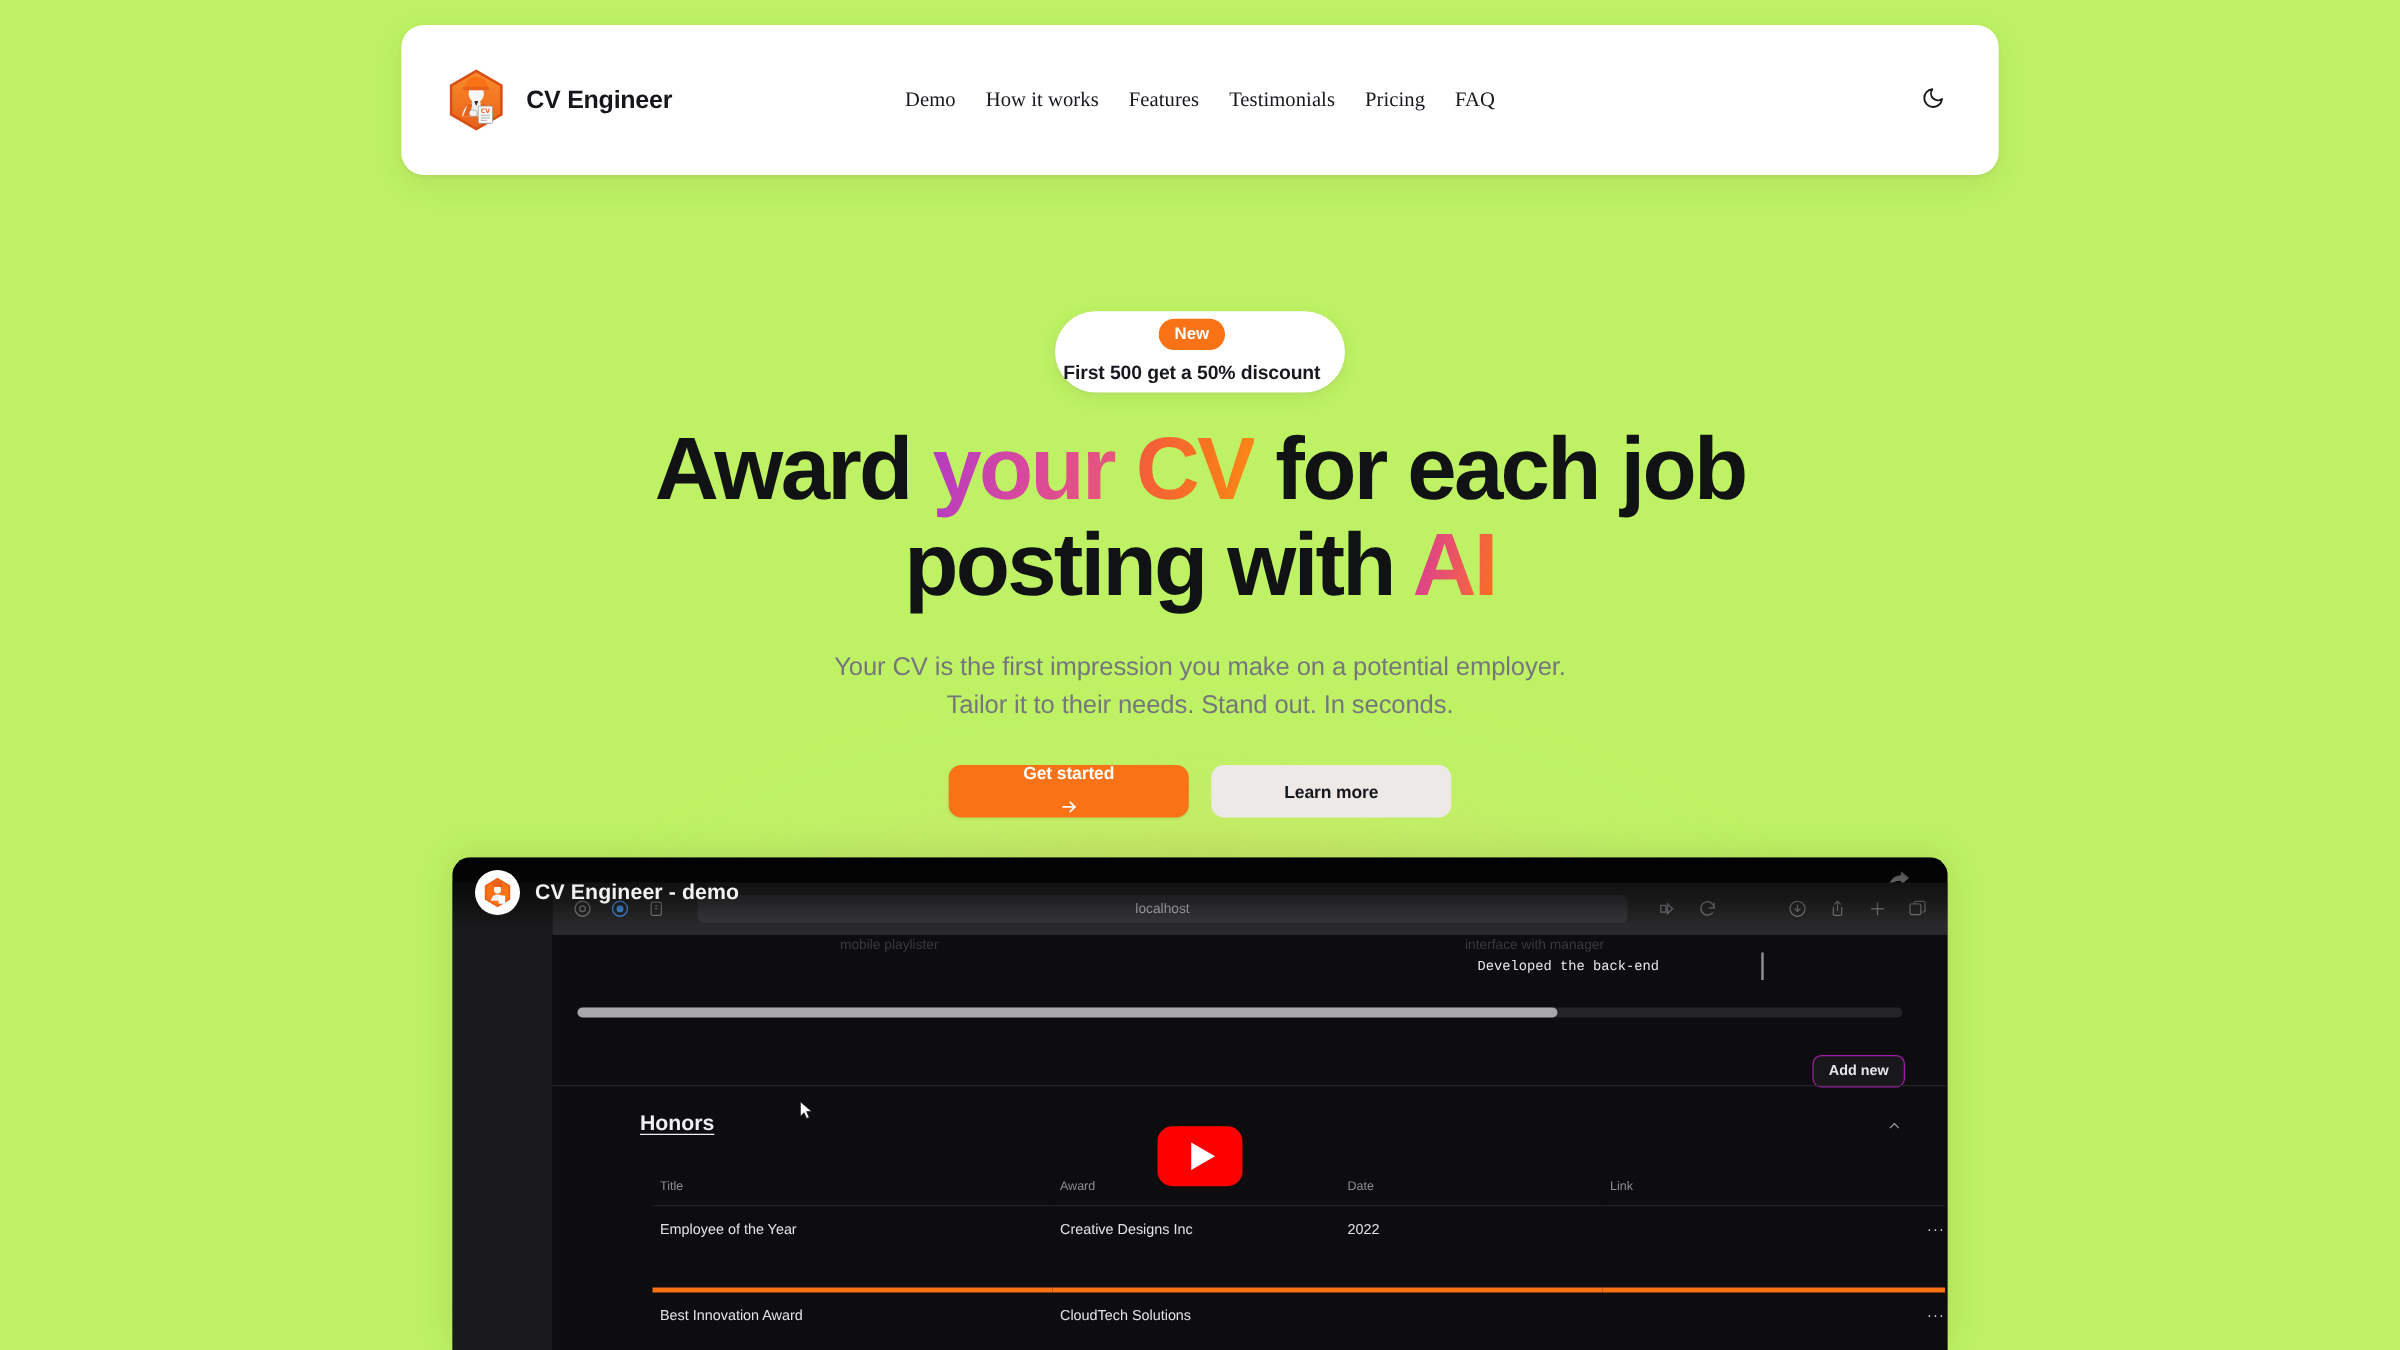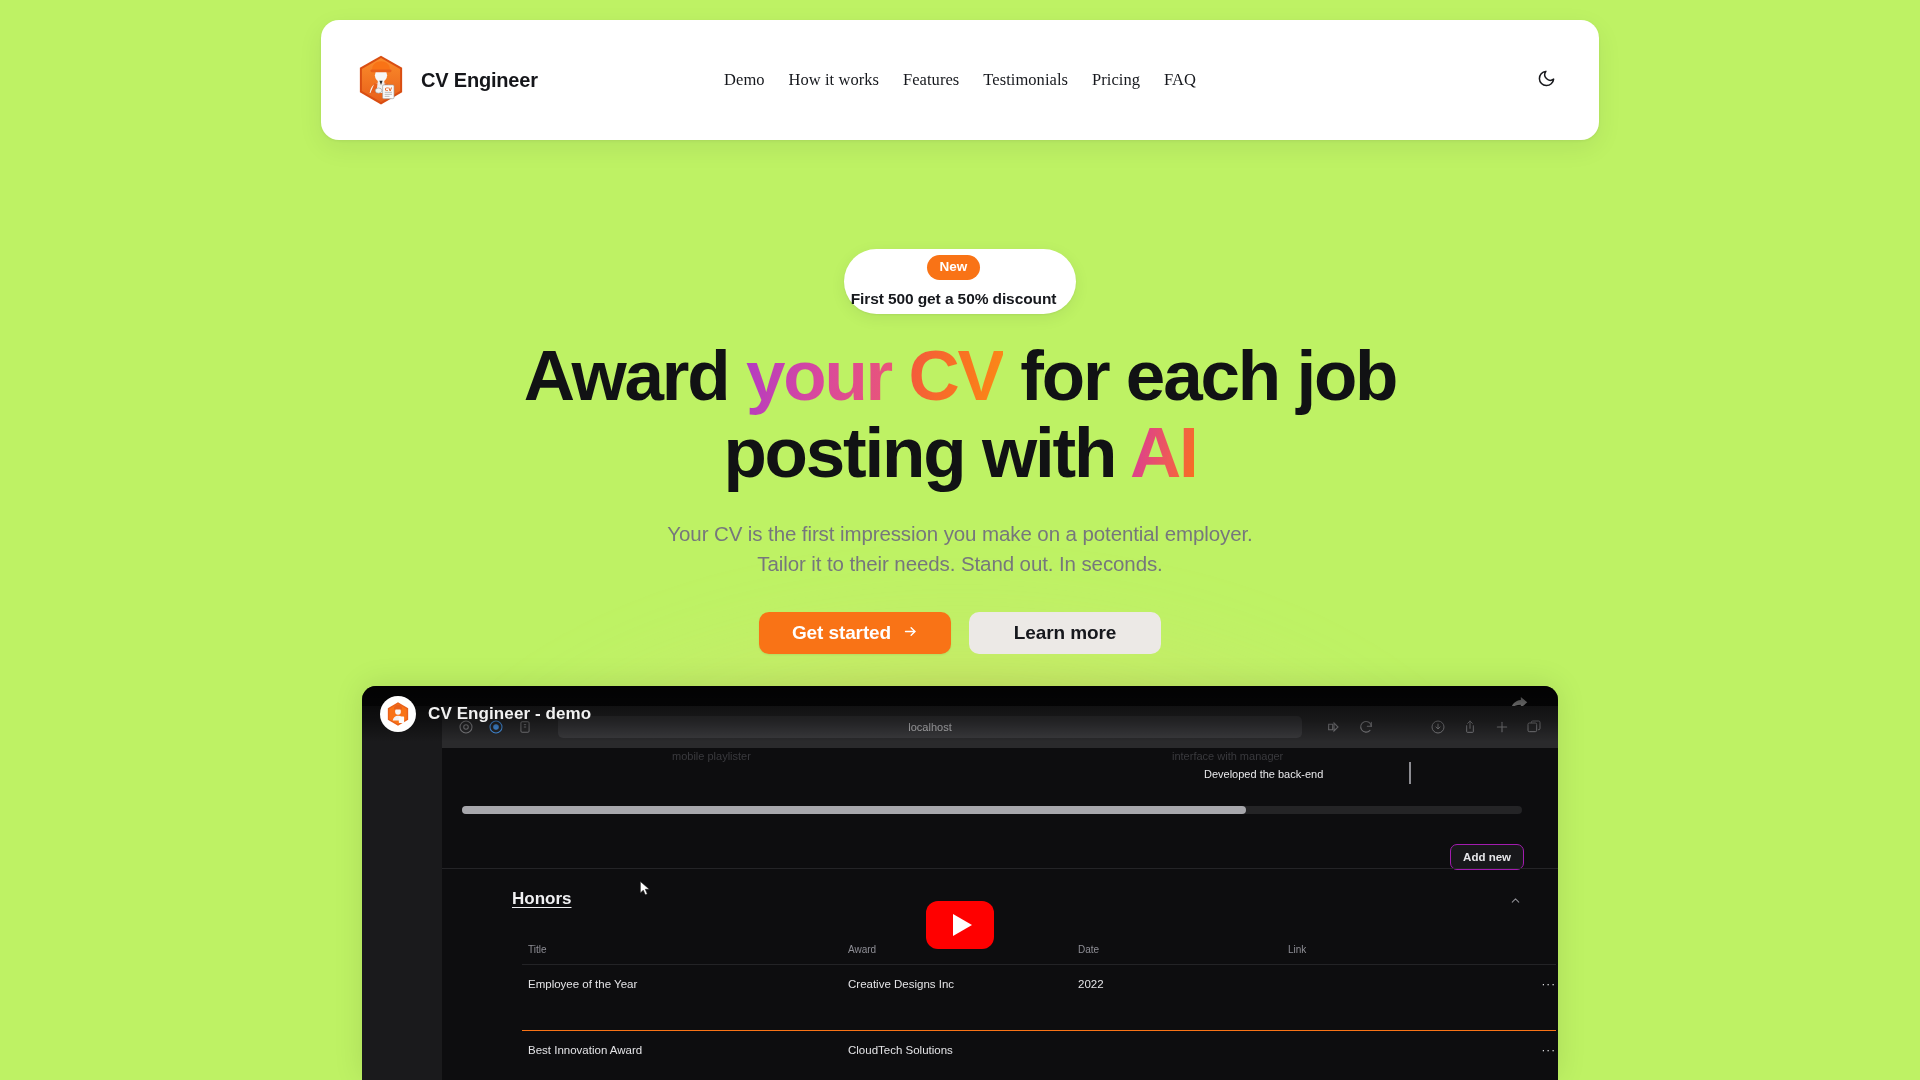--- a/index.html
+++ b/index.html
@@ -105,22 +105,22 @@
     line-height: 1.45;
     color: #76777c;
     font-weight: 400;
     letter-spacing: -0.1px;
   }
 
   .cta-row { margin: 33px auto 0; display:flex; justify-content:center; gap:18px; }
   .btn {
     border:none; cursor:pointer; border-radius: 10px;
     font-family:"Liberation Sans", sans-serif;
-    font-size: 19px; font-weight: 700; letter-spacing:-0.1px;
-    display:inline-flex; align-items:center; justify-content:center; gap:12px;
+    font-size: 14px; font-weight: 700; letter-spacing:-0.1px;
+    display:inline-flex; align-items:center; justify-content:center; gap:12px;flex-direction:column;
   }
   .btn-primary {
     background: #F97316; color:#ffffff;
     width: 192px; height: 42px;
     box-shadow: 0 1px 2px rgba(16,24,40,0.08);
   }
   .btn-secondary {
     background: #ECE9E6; color:#16181d;
     width: 192px; height: 42px;
   }
@@ -203,21 +203,21 @@
   table.honors {
     position:absolute; left: 80px; top: 190px; width: 1034px;
     border-collapse: collapse; table-layout: fixed;
   }
   table.honors th {
     text-align:left; color:#8e8e95; font-size:10px; font-weight:400;
     padding: 6px 0 9px 6px; border-bottom:1px solid #232326;
   }
   table.honors td {
     color:#e3e3e6; font-size:11.5px; font-weight:400;
-    padding: 13px 0 40px 6px; border-bottom:1px solid #f97316;
+    padding: 13px 0 40px 6px; border-bottom:4px solid #f97316;
     vertical-align: top;
   }
   td.dots { text-align:right; color:#9a9aa0; padding-right: 22px; vertical-align:middle; font-size:13px; letter-spacing:1px; }
 
   .play-btn {
     position:absolute; left:50%; top: 215px; transform:translateX(-50%);
     width: 68px; height: 48px; background:#FF0000; border-radius:12px;
     display:flex; align-items:center; justify-content:center; z-index:8;
     border:none; cursor:pointer;
   }
@@ -379,21 +379,21 @@
               <path d="M8 6V5a2 2 0 0 1 2-2h9a2 2 0 0 1 2 2v9a2 2 0 0 1-2 2h-1"></path>
             </svg>
         </span>
       </span>
     </div>
 
     <div class="bw-body">
 
       <span class="frag-row ghost" style="left:230px; top:2px;">mobile playlister</span>
       <span class="frag-row ghost" style="left:730px; top:2px;">interface with manager</span>
-      <span class="frag-row" style="left:762px; top:20px; color:#e8e8eb;">Developed the back-end</span>
+      <span class="frag-row" style="left:740px; top:20px; color:#e8e8eb;font-family:Liberation Mono, monospace;">Developed the back-end</span>
       <span style="position:absolute; left:967px; top:14px; width:2px; height:22px; background:#8c8c92;"></span>
 
       <div class="scrollbar">
           <i></i>
         </div>
 
       <button class="addnew-btn">Add new</button>
 
       <div class="divider-line" style="top:120px;"></div>
 

